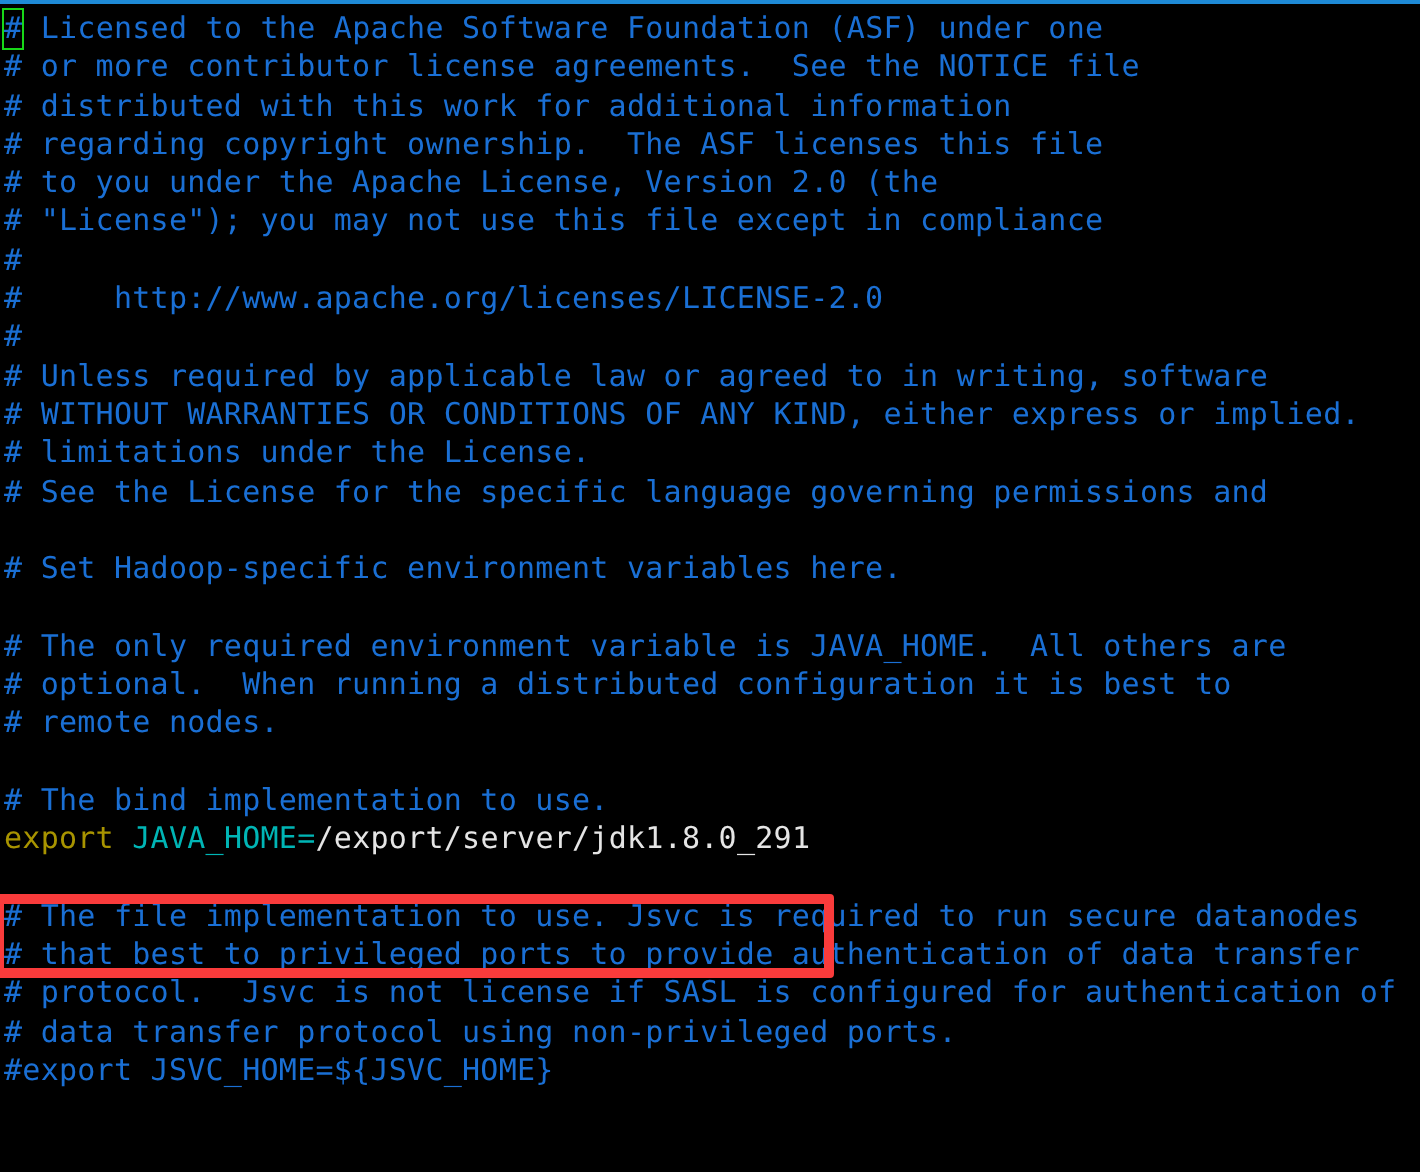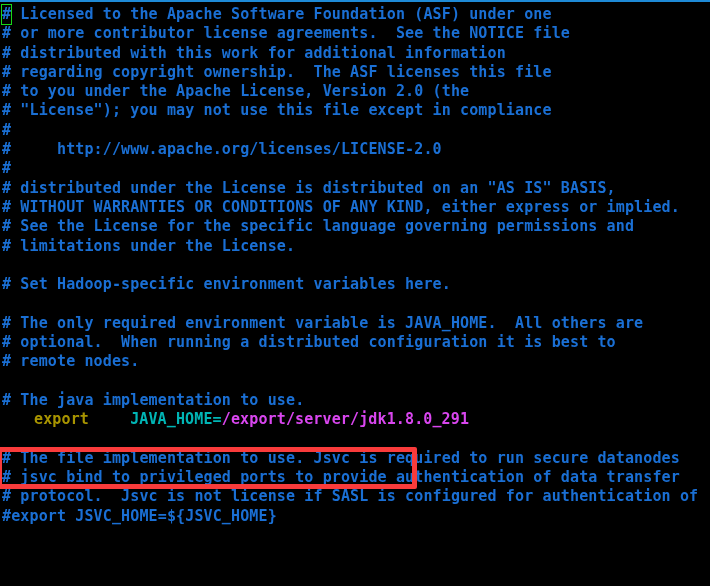--- a/index.html
+++ b/index.html
@@ -7,21 +7,20 @@
     padding: 0;
     background: #000000;
   }
   #screen {
     position: relative;
     width: 710px;
     height: 586px;
     background: #000000;
     overflow: hidden;
     font-family: "DejaVu Sans Mono", "Liberation Mono", monospace;
-    font-weight: bold;
   }
   #topbar {
     position: absolute;
     top: 0; left: 0;
     width: 710px;
     height: 2px;
     background: #1e8ad6;
   }
   #editor {
     position: absolute;
@@ -31,24 +30,24 @@
   }
   .line {
     height: 19.3px;
     line-height: 19.3px;
     font-size: 15px;
     letter-spacing: 0.13px;
     white-space: pre;
     color: #1a6fd4;
   }
   .cmt { color: #1a6fd4; }
-  .kw  { color: #a89400; margin-left: 32px; }
+  .kw  { color: #a89400; }
   .var { color: #00b5b5; }
   .op  { color: #00b5b5; }
-  .val { color: #d946ef; }
+  .val { color: #e5e5e5; }
   .cursor {
     display: inline-block;
     outline: 1.5px solid #18d718;
     outline-offset: -0.5px;
     color: #1a6fd4;
     background: transparent;
     position: relative;
     z-index: 3;
   }
   #annotation {
@@ -74,35 +73,36 @@
   <div id="editor">
       <div class="line"><span class="cursor">#</span><span class="cmt"> Licensed to the Apache Software Foundation (ASF) under one</span></div>
       <div class="line"><span class="cmt"># or more contributor license agreements.  See the NOTICE file</span></div>
       <div class="line"><span class="cmt"># distributed with this work for additional information</span></div>
       <div class="line"><span class="cmt"># regarding copyright ownership.  The ASF licenses this file</span></div>
       <div class="line"><span class="cmt"># to you under the Apache License, Version 2.0 (the</span></div>
       <div class="line"><span class="cmt"># "License"); you may not use this file except in compliance</span></div>
       <div class="line"><span class="cmt">#</span></div>
       <div class="line"><span class="cmt">#     http://www.apache.org/licenses/LICENSE-2.0</span></div>
       <div class="line"><span class="cmt">#</span></div>
-      <div class="line"><span class="cmt"># distributed under the License is distributed on an "AS IS" BASIS,</span></div>
+      <div class="line"><span class="cmt"># Unless required by applicable law or agreed to in writing, software</span></div>
       <div class="line"><span class="cmt"># WITHOUT WARRANTIES OR CONDITIONS OF ANY KIND, either express or implied.</span></div>
+      <div class="line"><span class="cmt"># limitations under the License.</span></div>
       <div class="line"><span class="cmt"># See the License for the specific language governing permissions and</span></div>
-      <div class="line"><span class="cmt"># limitations under the License.</span></div>
       <div class="line"><span class="cmt"></span></div>
       <div class="line"><span class="cmt"># Set Hadoop-specific environment variables here.</span></div>
       <div class="line"><span class="cmt"></span></div>
       <div class="line"><span class="cmt"># The only required environment variable is JAVA_HOME.  All others are</span></div>
       <div class="line"><span class="cmt"># optional.  When running a distributed configuration it is best to</span></div>
       <div class="line"><span class="cmt"># remote nodes.</span></div>
       <div class="line"><span class="cmt"></span></div>
-      <div class="line"><span class="cmt"># The java implementation to use.</span></div>
+      <div class="line"><span class="cmt"># The bind implementation to use.</span></div>
       <div class="line"><span class="kw">export</span><span class="kw"> </span><span class="var">JAVA_HOME</span><span class="op">=</span><span class="val">/export/server/jdk1.8.0_291</span></div>
       <div class="line"><span class="cmt"></span></div>
       <div class="line"><span class="cmt"># The file implementation to use. Jsvc is required to run secure datanodes</span></div>
-      <div class="line"><span class="cmt"># jsvc bind to privileged ports to provide authentication of data transfer</span></div>
+      <div class="line"><span class="cmt"># that best to privileged ports to provide authentication of data transfer</span></div>
       <div class="line"><span class="cmt"># protocol.  Jsvc is not license if SASL is configured for authentication of</span></div>
+      <div class="line"><span class="cmt"># data transfer protocol using non-privileged ports.</span></div>
       <div class="line"><span class="cmt">#export JSVC_HOME=${JSVC_HOME}</span></div>
     </div>
 
   <div id="annotation"></div>
 
 </div>
 
 </body></html>

